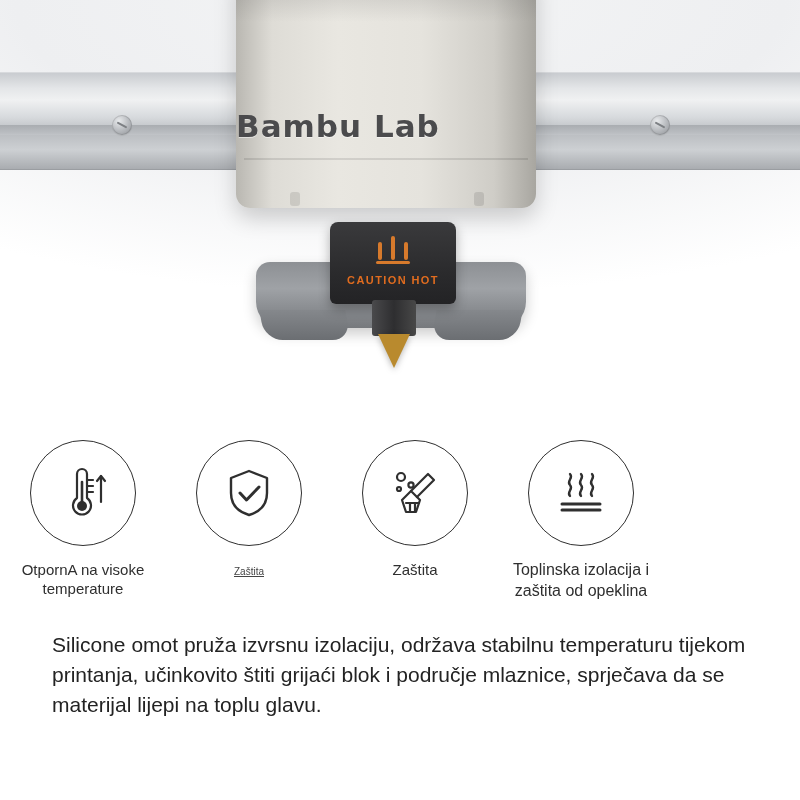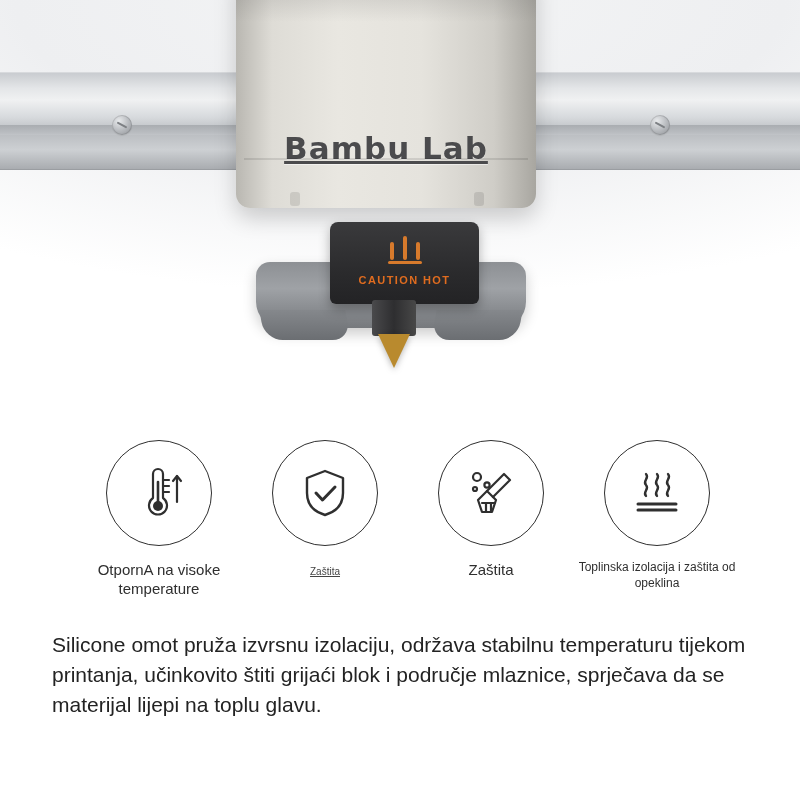--- a/index.html
+++ b/index.html
@@ -106,29 +106,28 @@
     position:absolute; bottom:2px;
     width:10px; height:14px; border-radius:3px;
     background: rgba(0,0,0,.10);
   }
   .toolhead-notch.n1{ left: 54px; }
   .toolhead-notch.n2{ right: 52px; }
 
   .brand {
     position: absolute;
     left: 0; right: 0;
-    top: 160px;
-    text-align: center;
+    top: 138px;
+    text-align: left;
     font-family: "DejaVu Sans", sans-serif;
     font-weight: bold;
     font-size: 31px;
     letter-spacing: 1px;
     color: #4b4b4d;
     text-shadow: 0 1px 0 rgba(255,255,255,.5);
-    text-decoration: underline;
   }
 
   
   .fan {
     position: absolute;
     left: 372px;
     top: -34px;
     width: 104px;
     height: 52px;
     border-radius: 0 0 52px 52px / 0 0 44px 44px;
@@ -166,21 +165,21 @@
     border-radius: 0 0 18px 18px;
   }
   .sock::before{ left:6px; transform: skewX(10deg); }
   .sock::after{ right:6px; transform: skewX(-10deg); }
 
   
   .hotblock {
     position: absolute;
     left: 330px;
     top: 222px;
-    width: 149px;
+    width: 126px;
     height: 82px;
     background: linear-gradient(to bottom, #3a3a3c 0%, #2b2b2d 60%, #232325 100%);
     border-radius: 8px 8px 6px 6px;
     box-shadow: 0 5px 12px rgba(0,0,0,.30);
   }
   .heat-icon{
     position:absolute;
     left:50%; top:12px;
     transform: translateX(-50%);
     width:42px; height:26px;
@@ -233,21 +232,21 @@
   }
 
   
   .features {
     position: absolute;
     top: 440px;
     left: 0;
     width: 740px;
     height: 170px;
     display: flex;
-    justify-content: flex-end;
+    justify-content: flex-start;
     align-items: flex-start;
   }
   .feature {
     width: 166px;
     display: flex;
     flex-direction: column;
     align-items: center;
     text-align: center;
   }
   .circle {
@@ -260,21 +259,21 @@
     justify-content: center;
     background: #fff;
   }
   .feature-label {
     margin-top: 14px;
     font-size: 15px;
     line-height: 1.28;
     color: #2f2f2f;
   }
   .feature-label.small {
-    font-size: 12px;
+    font-size: 16px;
     line-height: 1.3;
   }
   .feature-label.tiny {
     font-size: 10px;
     color: #444;
     margin-top: 20px;
     text-decoration: underline;
   }
 
   

